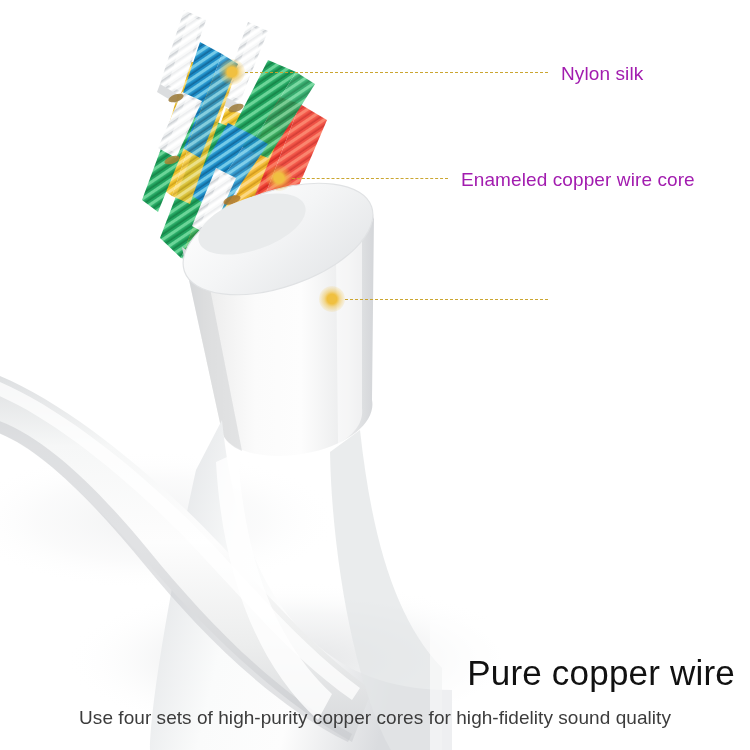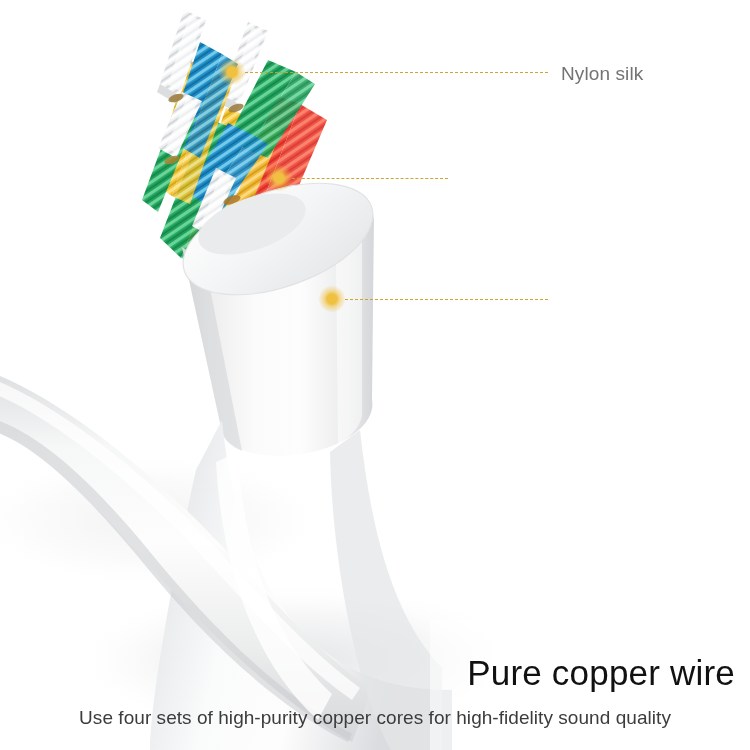--- a/index.html
+++ b/index.html
@@ -40,21 +40,21 @@
     height: 26px;
     border-radius: 50%;
     background: radial-gradient(circle at 50% 50%,
                 #f0c040 0%, #f0c040 26%,
                 rgba(240,192,64,0.55) 42%,
                 rgba(240,192,64,0.22) 62%,
                 rgba(240,192,64,0.0) 80%);
   }
   .callout-label {
     position: absolute;
-    color: #737373;
+    color: #a21caf;
     font-size: 19px;
     line-height: 1;
     white-space: nowrap;
     letter-spacing: 0.1px;
   }
 
   
   #headline {
     position: absolute;
     right: 15px;
@@ -306,20 +306,21 @@
 
     </g>
   </svg>
 
   <div class="callout-line" style="left:245px; top:72px; width:303px;"></div>
   <div class="callout-dot" style="left:219px; top:59px;"></div>
   <div class="callout-label" style="left:561px; top:64px;">Nylon silk</div>
 
   <div class="callout-line" style="left:292px; top:178px; width:156px;"></div>
   <div class="callout-dot" style="left:266px; top:165px;"></div>
+  <div class="callout-label" style="left:461px; top:170px;">Enameled copper wire core</div>
 
   <div class="callout-line" style="left:345px; top:299px; width:203px;"></div>
   <div class="callout-dot" style="left:319px; top:286px;"></div>
 
   <div id="subcaption">Use four sets of high-purity copper cores for high-fidelity sound quality</div>
 
   <div id="headline">Pure copper wire</div>
 
 </div>
 

